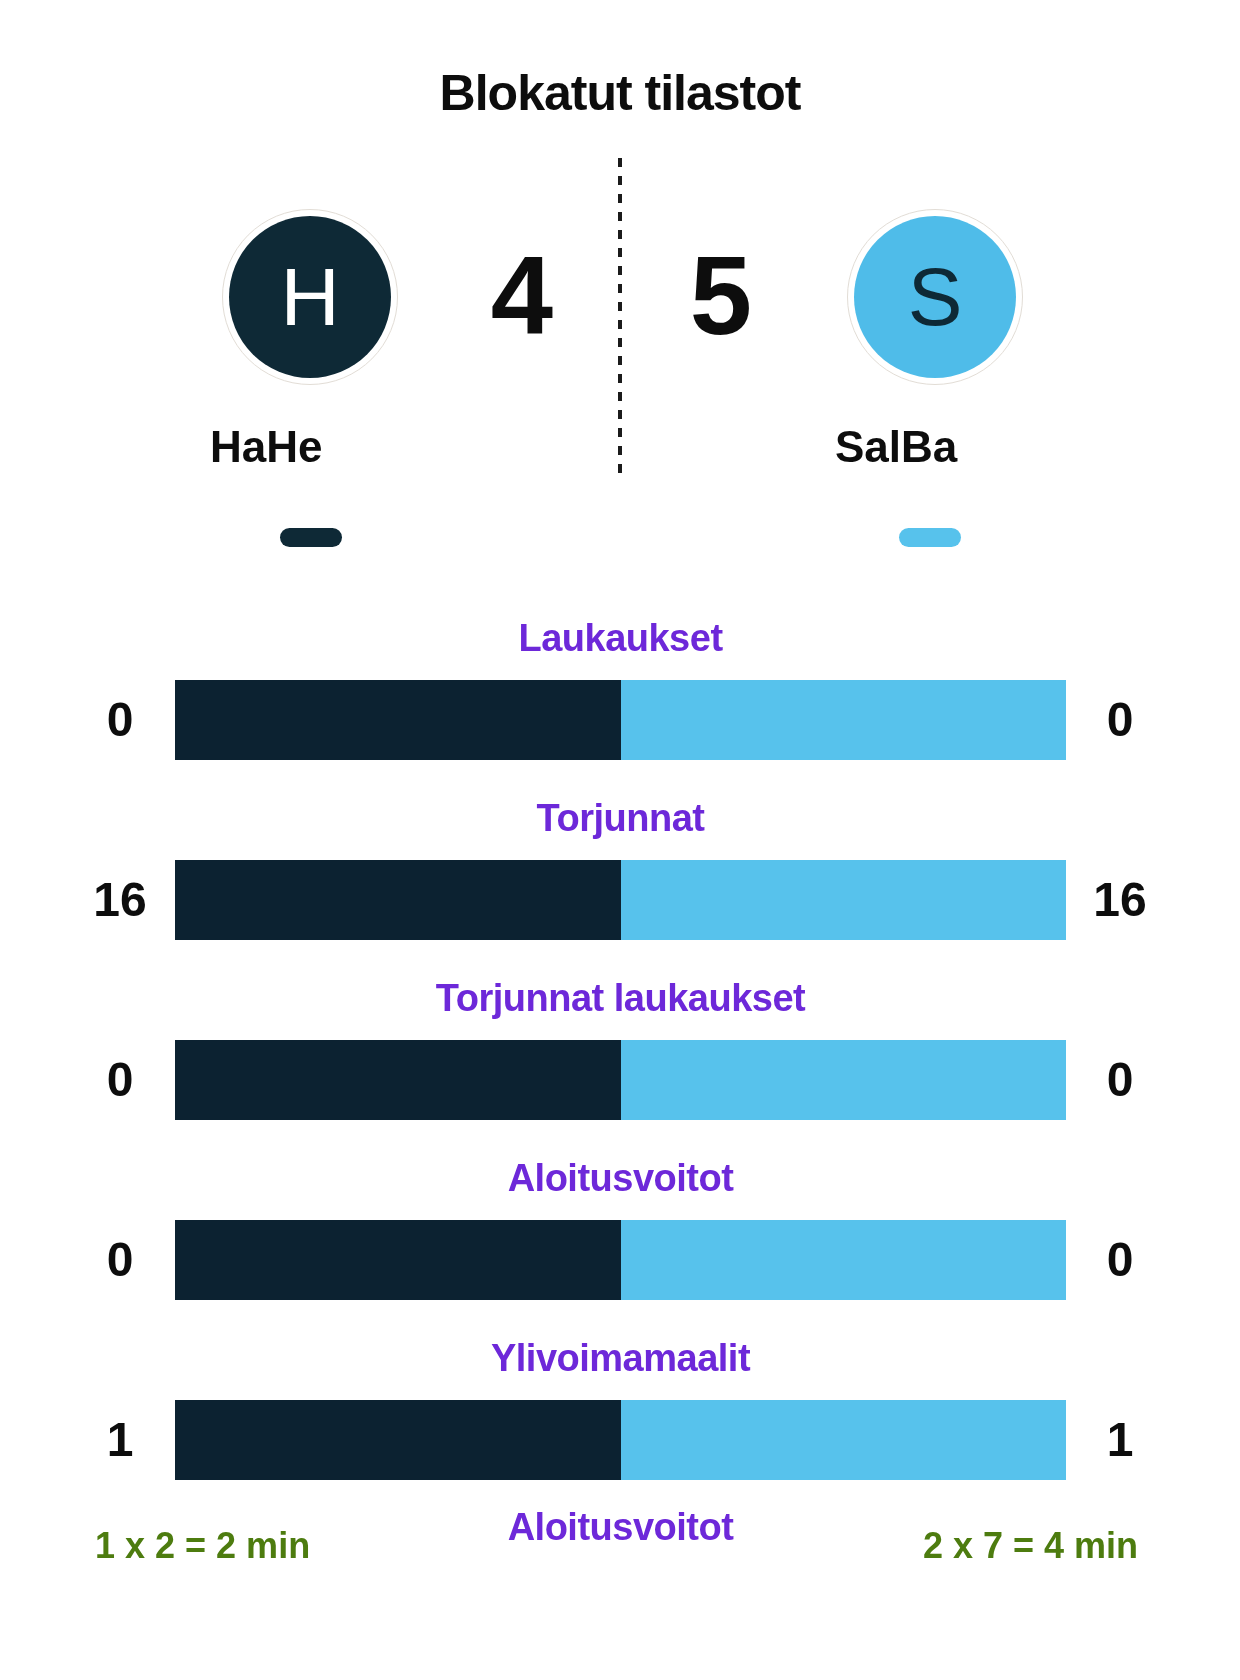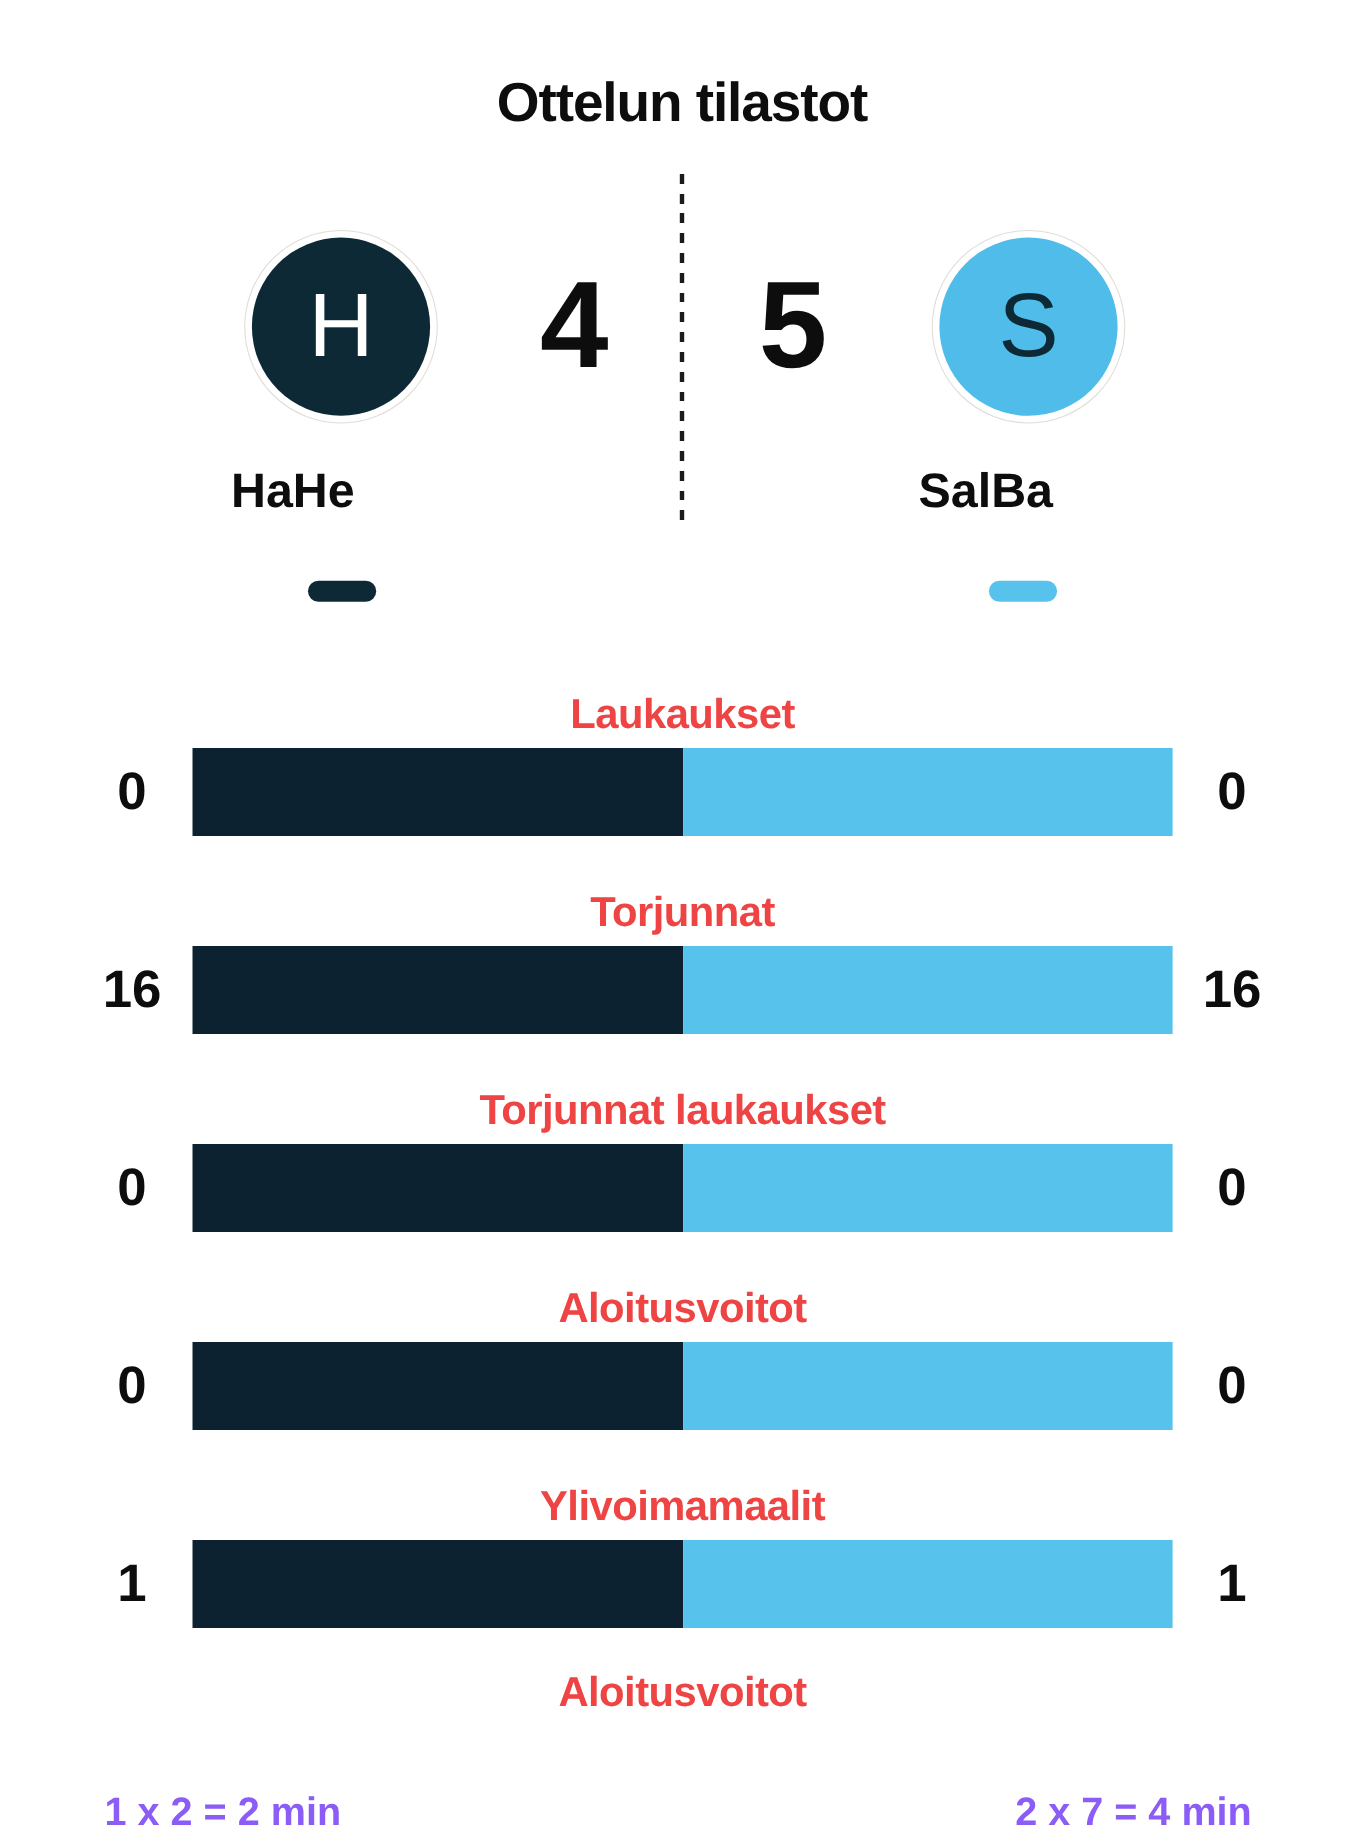--- a/index.html
+++ b/index.html
@@ -41,45 +41,45 @@
     width:200px;top:423px;text-align:left;
     font-size:44px;line-height:48px;font-weight:700;color:#0d0d0d;
   }
   .name-home{left:210px;}
   .name-away{left:835px;}
   .legend-pill{width:62px;height:19px;border-radius:10px;top:528px;}
   .pill-home{left:280px;background:var(--home);}
   .pill-away{left:899px;background:var(--away-bar);}
   .stat-label{
     left:170px;width:901px;text-align:center;
-    font-size:38px;line-height:40px;font-weight:700;letter-spacing:-0.5px;color:#ef4444;margin-top:12px;
+    font-size:38px;line-height:40px;font-weight:700;letter-spacing:-0.5px;color:#6d28d9;
   }
   .stat-bar{
     left:175px;width:891px;height:80px;display:flex;
   }
   .seg-home{background:var(--home-bar);height:100%;width:50%;}
   .seg-away{background:var(--away-bar);height:100%;width:50%;}
   .stat-value{
     width:120px;text-align:center;
     font-size:48px;line-height:52px;font-weight:700;color:#0d0d0d;
   }
   .val-home{left:60px;}
   .val-away{left:1060px;}
   .penalty-text{
-    top:1623px;font-size:36px;line-height:48px;font-weight:700;color:#8b5cf6;
+    top:1522px;font-size:36px;line-height:48px;font-weight:700;color:#4d7c0f;
   }
   .pen-home{left:95px;width:420px;text-align:left;}
   .pen-away{left:718px;width:420px;text-align:right;}
 </style>
 </head>
 <body>
 
 <div class="canvas" style="--home: #0e2936; --home-bar: #0c2231; --away: #4fbce9; --away-bar: #57c2ec; --divider: #1b1b1b; --ring: #e2ddd6;">
 
-  <div class="abs page-title">Ottelun tilastot</div>
+  <div class="abs page-title">Blokatut tilastot</div>
 
   <div class="abs divider"></div>
 
   <div class="abs team-badge badge-home">
     <div class="badge-inner home">H</div>
   </div>
   <div class="abs score score-home">4</div>
   <div class="abs score score-away">5</div>
   <div class="abs team-badge badge-away">
     <div class="badge-inner away">S</div>

